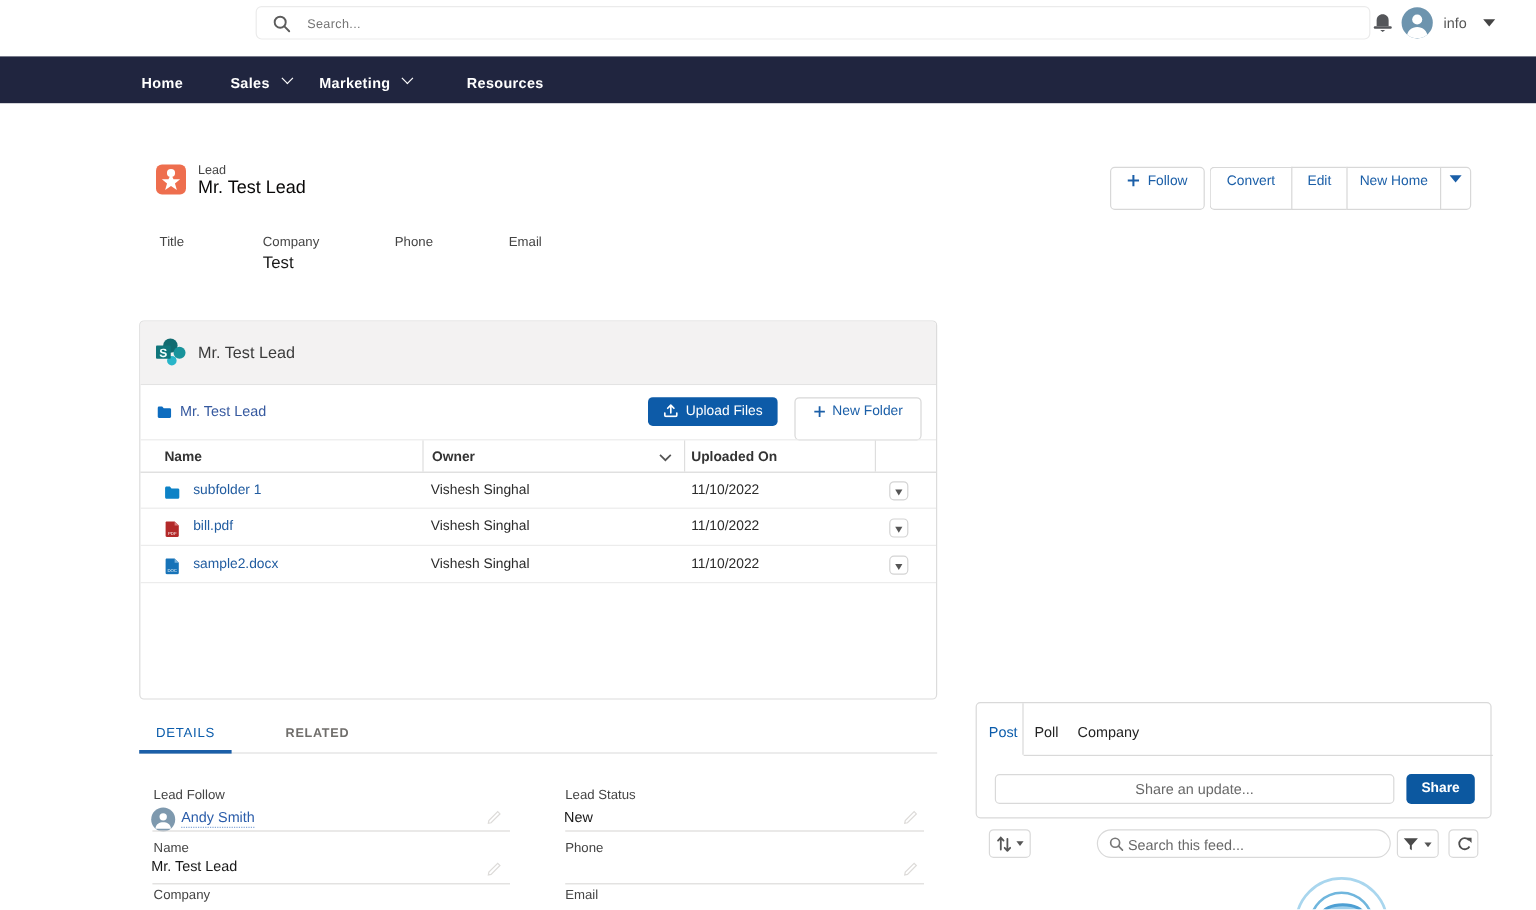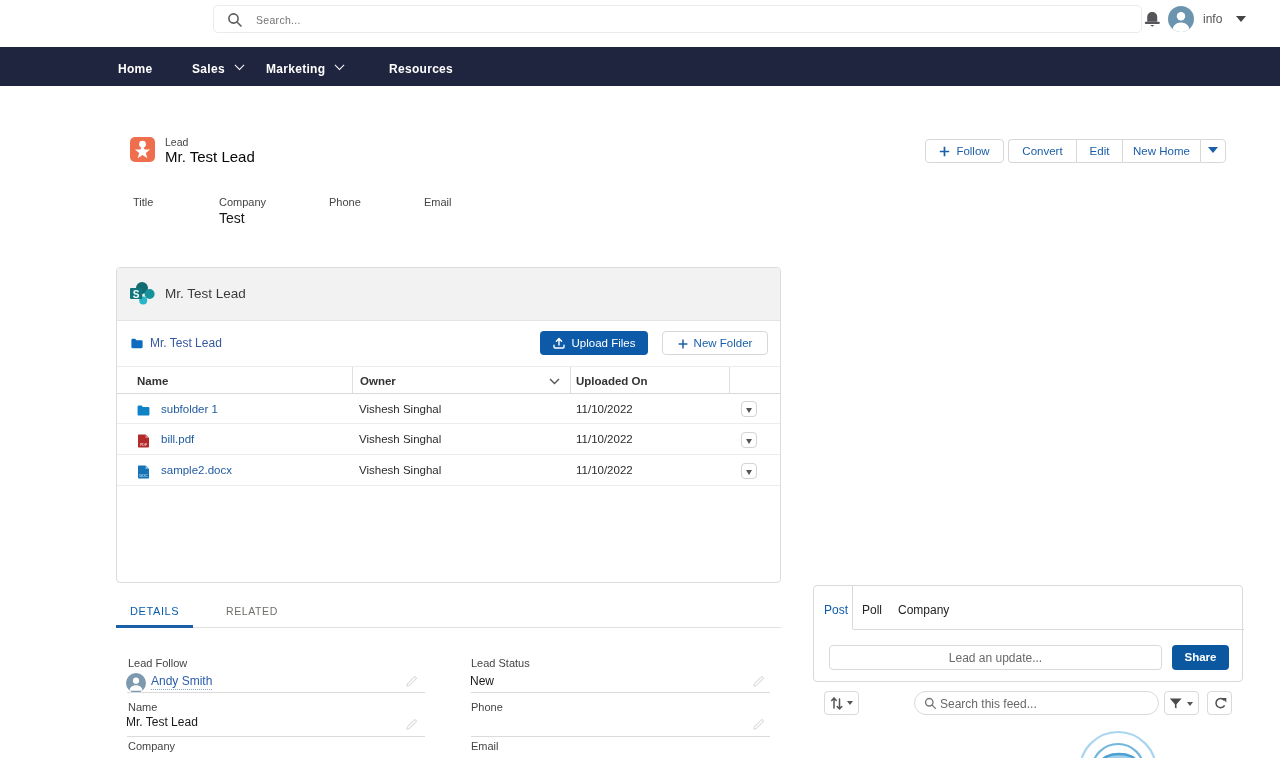--- a/index.html
+++ b/index.html
@@ -16,21 +16,21 @@
 #ucaret { left:1236px; top:16px; width:0; height:0; border-left:5px solid transparent; border-right:5px solid transparent; border-top:6px solid #444; }
 
 #nav { left:0; top:47px; width:1280px; height:39px; background:#20253f; color:#fff; }
 #nav .item { position:absolute; top:15px; font-size:12px; font-weight:700; letter-spacing:.3px; }
 .navchev { display:inline-block; width:7px; height:7px; border-right:1.8px solid #fff; border-bottom:1.8px solid #fff; transform:rotate(45deg) translate(-3px,-3px); margin-left:11px; }
 
 #leadicon { left:130px; top:137px; width:25px; height:25px; border-radius:5px; background:#ee6e4e; }
 .lbl { font-size:11px; color:#444; }
 .val { font-size:14px; color:#181818;text-align:center; }
 
-.btn { position:absolute; height:24px; border:1px solid #d8d8d8; border-radius:4px; background:#fff; color:#1b5fa8; font-size:11.5px; line-height:22px; text-align:center; }
+.btn { position:absolute; height:36px; border:1px solid #d8d8d8; border-radius:4px; background:#fff; color:#1b5fa8; font-size:11.5px; line-height:22px; text-align:center; }
 .grp { border-radius:0; border-right:none; }
 
 #fcard { left:116px; top:267px; width:665px; height:316px; border:1px solid #dcdcdc; border-radius:4px; background:#fff; }
 #fhead { position:absolute; left:0; top:0; width:100%; height:53px; background:#f3f2f2; border-bottom:1px solid #e3e3e3; border-radius:3px 3px 0 0; }
 #fsearch { position:absolute; right:14px; top:14px; width:170px; height:24px; border:1px solid #d9d9d9; border-radius:4px; background:#fff; }
 .bluebtn { position:absolute; height:24px; border-radius:4px; background:#0d5ba8; color:#fff; font-size:11.5px; text-align:center; }
 .tblsep { position:absolute; top:0; width:1px; height:100%; background:#dedede; }
 .rowline { position:absolute; left:0; width:100%; height:1px; background:#ececec; }
 .actbtn { position:absolute; width:16px; height:16px; border:1px solid #d4d4d4; border-radius:4px; background:#fff; }
 .actbtn:after { content:""; position:absolute; left:4px; top:5.5px; border-left:3.5px solid transparent; border-right:3.5px solid transparent; border-top:5px solid #555; }
@@ -166,21 +166,21 @@
       </svg>
     <span class="flink" style="position:absolute; left:44px; top:70px;">sample2.docx</span>
     <span class="fown" style="left:242px; top:70px;">Vishesh Singhal</span>
     <span class="fown" style="left:459px; top:70px;">11/10/2022</span>
     <div class="actbtn" style="left:624px; top:69px;"></div>
     <div class="rowline" style="top:91px;"></div>
   </div>
 </div>
 
 <div class="abs" style="left:130px; top:605px; font-size:11px; font-weight:400; color:#0b5cab; letter-spacing:.6px;text-align:right;">DETAILS</div>
-<div class="abs" style="left:226px; top:605px; font-size:10.5px; font-weight:400; color:#706e6b; letter-spacing:.6px;">RELATED</div>
+<div class="abs" style="left:238px; top:605px; font-size:10.5px; font-weight:700; color:#706e6b; letter-spacing:.6px;">RELATED</div>
 <div class="abs" style="left:116px; top:627px; width:665px; height:1px; background:#e0e0e0;"></div>
 <div class="abs" style="left:116px; top:625px; width:77px; height:3px; background:#1b5fa8;"></div>
 
 <div class="fldlbl" style="left:128px; top:657px;">Lead Follow</div>
 <div class="fldlbl" style="left:471px; top:657px;">Lead Status</div>
 <div class="abs" style="left:126px; top:673px; width:20px; height:20px; border-radius:50%; background:#7e99ae; overflow:hidden;">
   <svg width="20" height="20" viewBox="0 0 26 26">
       <circle cx="13" cy="10" r="4" fill="#fff"></circle>
       <path d="M4.5 23 C5 17.5 9 15.8 13 15.8 C17 15.8 21 17.5 21.5 23 Z" fill="#fff"></path>
     </svg>
@@ -210,21 +210,21 @@
 
 <div class="fldlbl" style="left:128px; top:740px;">Company</div>
 <div class="fldlbl" style="left:471px; top:740px;">Email</div>
 
 <div id="feedcard" class="abs">
   <div style="position:absolute; left:0; top:0; width:39px; height:43px; border-right:1px solid #d9d9d9;"></div>
   <div style="position:absolute; left:39px; top:43px; width:391px; height:1px; background:#d9d9d9;"></div>
   <span style="position:absolute; left:10px; top:17px; font-size:12px; color:#0b5cab;">Post</span>
   <span style="position:absolute; left:48px; top:17px; font-size:12px; color:#232323;">Poll</span>
   <span style="position:absolute; left:84px; top:17px; font-size:12px; color:#232323;">Company</span>
-  <div style="position:absolute; left:15px; top:59px; width:333px; height:25px; border:1px solid #d9d9d9; border-radius:4px; text-align:center; font-size:12px; color:#696969; line-height:24px;">Lead an update...</div>
+  <div style="position:absolute; left:15px; top:59px; width:333px; height:25px; border:1px solid #d9d9d9; border-radius:4px; text-align:center; font-size:12px; color:#696969; line-height:24px;">Share an update...</div>
   <div style="position:absolute; left:358px; top:59px; width:57px; height:25px; border-radius:4px; background:#0c58a0; color:#fff; font-size:11.5px; font-weight:700; text-align:center; line-height:25px;">Share</div>
 </div>
 
 <div class="abs" style="left:824px; top:691px; width:35px; height:24px; border:1px solid #d9d9d9; border-radius:4px;">
   <svg style="position:absolute;left:5px;top:4px;" width="15" height="15" viewBox="0 0 15 15">
       <path d="M4 12 L4 2 M4 2 L1.7 4.5 M4 2 L6.3 4.5" fill="none" stroke="#555" stroke-width="1.5" stroke-linecap="round" stroke-linejoin="round"></path>
       <path d="M9.5 3 L9.5 13 M9.5 13 L7.2 10.5 M9.5 13 L11.8 10.5" fill="none" stroke="#555" stroke-width="1.5" stroke-linecap="round" stroke-linejoin="round"></path>
     </svg>
   <span style="position:absolute; right:5px; top:9px; width:0; height:0; border-left:3.5px solid transparent; border-right:3.5px solid transparent; border-top:4.5px solid #555;"></span>
 </div>

